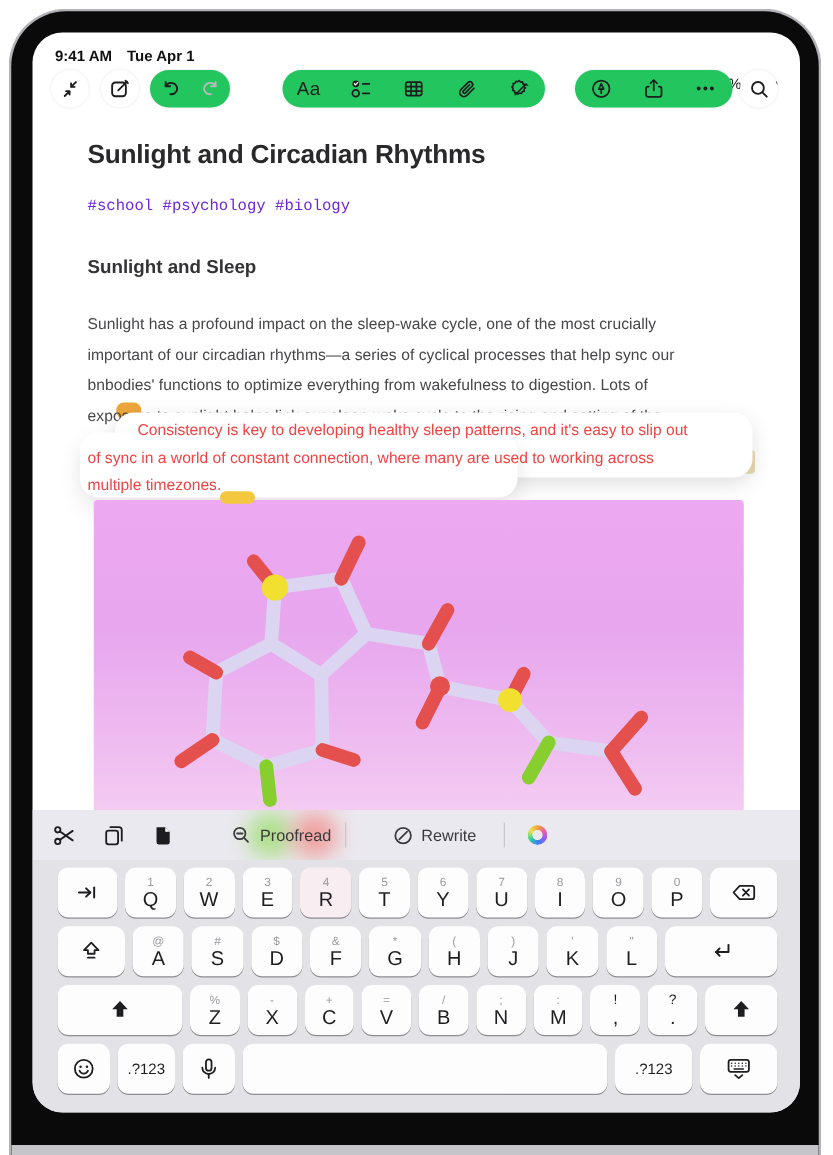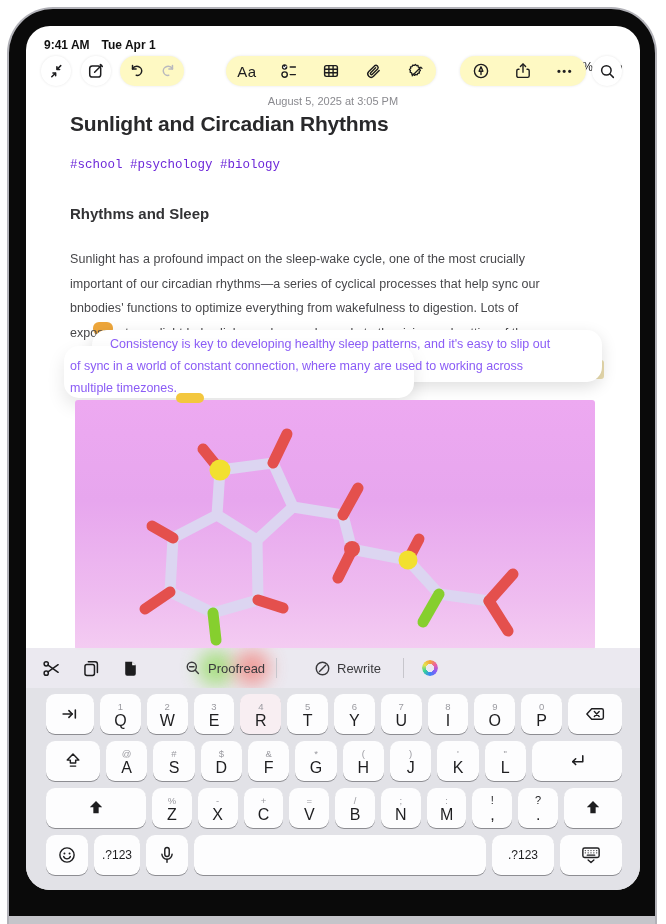--- a/index.html
+++ b/index.html
@@ -7,35 +7,35 @@
   .device{position:absolute;left:7px;top:7px;width:650px;height:917px;background:#0a0a0a;border:2px solid #b2b2b8;border-bottom:none;border-radius:46px 46px 0 0;box-sizing:border-box;overflow:hidden;}
   .device-bottom-edge{position:absolute;left:0;right:0;bottom:0;height:8px;background:#c5c5ca;}
   .screen{position:absolute;left:17px;top:17px;width:614px;height:864px;background:#ffffff;border-radius:24px;overflow:hidden;}
   .abs{position:absolute;}
   
   .status{top:10px;left:18px;right:18px;height:18px;display:flex;align-items:center;font-size:12px;font-weight:700;color:#111;}
   .status .gap{width:12px;}
   .status-right{margin-left:auto;display:flex;align-items:center;gap:5px;font-weight:500;margin-top:44px;}
   
   .circle-btn{position:absolute;width:30px;height:30px;border-radius:50%;background:#fff;box-shadow:0 0 3px rgba(0,0,0,0.10);display:flex;align-items:center;justify-content:center;}
-  .pill{position:absolute;height:30px;border-radius:15px;background:#fef9c3;box-shadow:0 0 3px rgba(0,0,0,0.10);display:flex;align-items:flex-start;justify-content:space-around;}
+  .pill{position:absolute;height:30px;border-radius:15px;background:#22c55e;box-shadow:0 0 3px rgba(0,0,0,0.10);display:flex;align-items:flex-start;justify-content:space-around;}
   .tb-icon{display:flex;align-items:center;justify-content:center;width:38px;height:30px;}
   .aa-label{font-size:15px;color:#1d1d1f;letter-spacing:0.5px;}
   .dots{font-size:11px;letter-spacing:1.5px;color:#1d1d1f;font-weight:700;}
   
   .date-line{top:69px;left:0;right:0;text-align:center;font-size:11px;color:#8a8a8f;}
   .note-title{top:86px;left:44px;font-size:21px;font-weight:700;color:#29292b;letter-spacing:-0.2px;}
   .note-tags{top:132px;left:44px;font-size:12.5px;color:#6d28d9;font-family:Liberation Mono, monospace;}
   .note-heading{top:179px;left:44px;font-size:15px;font-weight:700;color:#333335;}
   .tline{position:absolute;white-space:nowrap;font-size:12.5px;color:#47474a;letter-spacing:0.05px;}
   .hl-dot{position:absolute;background:#eda63b;border-radius:6px;}
   
   .card{position:absolute;background:#ffffff;border-radius:15px;box-shadow:0 5px 16px rgba(0,0,0,0.13);}
   .tan-chip{position:absolute;background:#e9dcae;border-radius:3px;}
-  .ov-line{position:absolute;white-space:nowrap;font-size:12.5px;color:#8b5cf6;}
+  .ov-line{position:absolute;white-space:nowrap;font-size:12.5px;color:#ef4444;}
   
   .note-image{top:374px;left:49px;width:520px;height:250px;border-radius:3px;background:linear-gradient(180deg,#eda9f1 0%,#e7a6ee 40%,#efbdf0 80%,#f4ccf2 100%);overflow:hidden;}
   
   .keyboard{top:622px;left:0;width:614px;height:242px;}
   .sugg-bar{position:absolute;top:0;left:0;right:0;height:40px;background:rgba(234,231,239,0.93);overflow:hidden;}
   .blob{position:absolute;top:2px;width:36px;height:36px;border-radius:50%;filter:blur(9px);opacity:.8;}
   .keys-area{position:absolute;top:40px;left:0;right:0;bottom:0;background:#e2e2e7;}
   .krow{position:absolute;left:20px;width:576px;height:40px;display:flex;gap:6px;}
   .kgroup{display:flex;flex:1;gap:6px;}
   .key{background:#fdfdfe;border-radius:9px;box-shadow:0 1px 0 #8d8d92;display:flex;flex-direction:column;align-items:center;justify-content:center;box-sizing:border-box;}
@@ -167,24 +167,23 @@
           <span class="dots">•••</span>
         </span>
     </div>
     <div class="circle-btn" style="left:566px;top:30px;">
       <svg class="ic" width="17" height="17" viewBox="0 0 18 18" fill="none" stroke="#1d1d1f" stroke-width="1.6" stroke-linecap="round">
         <circle cx="7.8" cy="7.8" r="5"></circle>
           <line x1="11.6" y1="11.6" x2="15.2" y2="15.2"></line>
       </svg>
     </div>
 
-    <div class="abs date-line">August 5, 2025 at 3:05 PM</div>
     <div class="abs note-title">Sunlight and Circadian Rhythms</div>
     <div class="abs note-tags">#school #psychology #biology</div>
-    <div class="abs note-heading">Rhythms and Sleep</div>
+    <div class="abs note-heading">Sunlight and Sleep</div>
 
     <div class="hl-dot" style="left:67px;top:296px;width:20px;height:13px;"></div>
 
     <div class="abs" style="left:44px;top:226px;">
       <div class="tline" style="left:0;top:0;">Sunlight has a profound impact on the sleep-wake cycle, one of the most crucially</div>
       <div class="tline" style="left:0;top:24.5px;">important of our circadian rhythms—a series of cyclical processes that help sync our</div>
       <div class="tline" style="left:0;top:49px;">bnbodies' functions to optimize everything from wakefulness to digestion. Lots of</div>
       <div class="tline" style="left:0;top:73.5px;">exposure to sunlight helps link our sleep-wake cycle to the rising and setting of the</div>
       <div class="tline" style="left:0;top:98px;">sun</div>
     </div>

